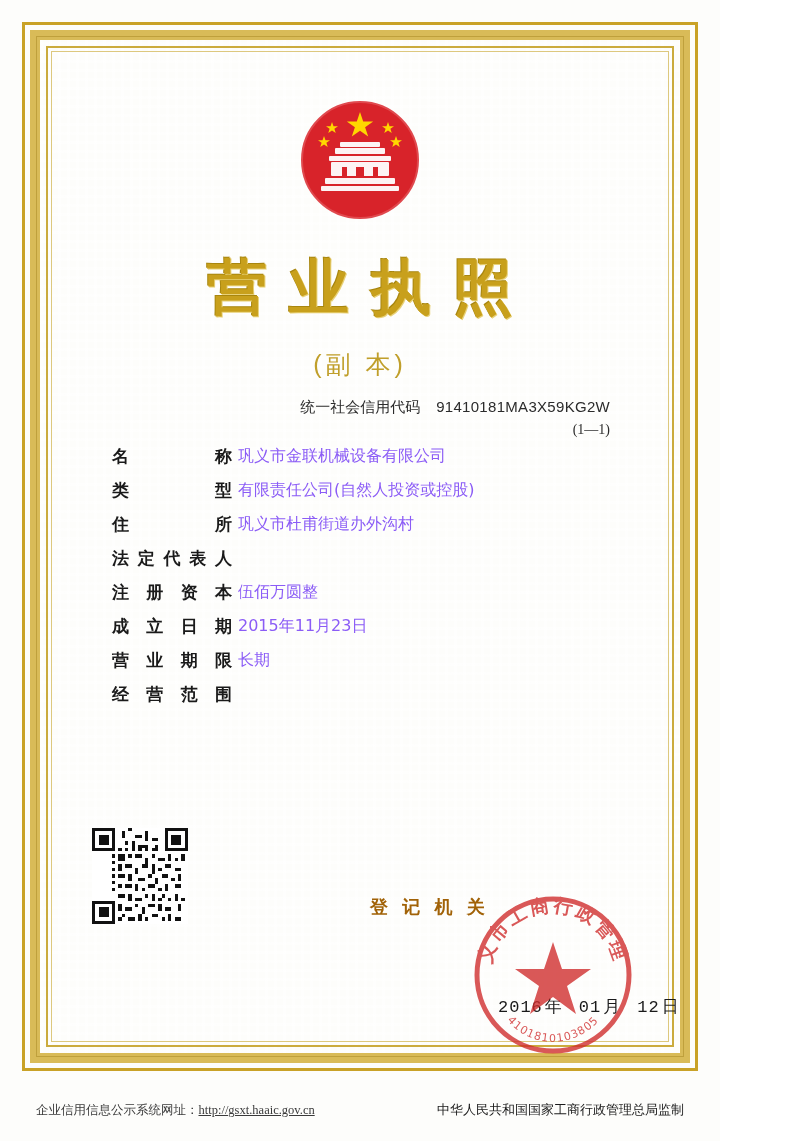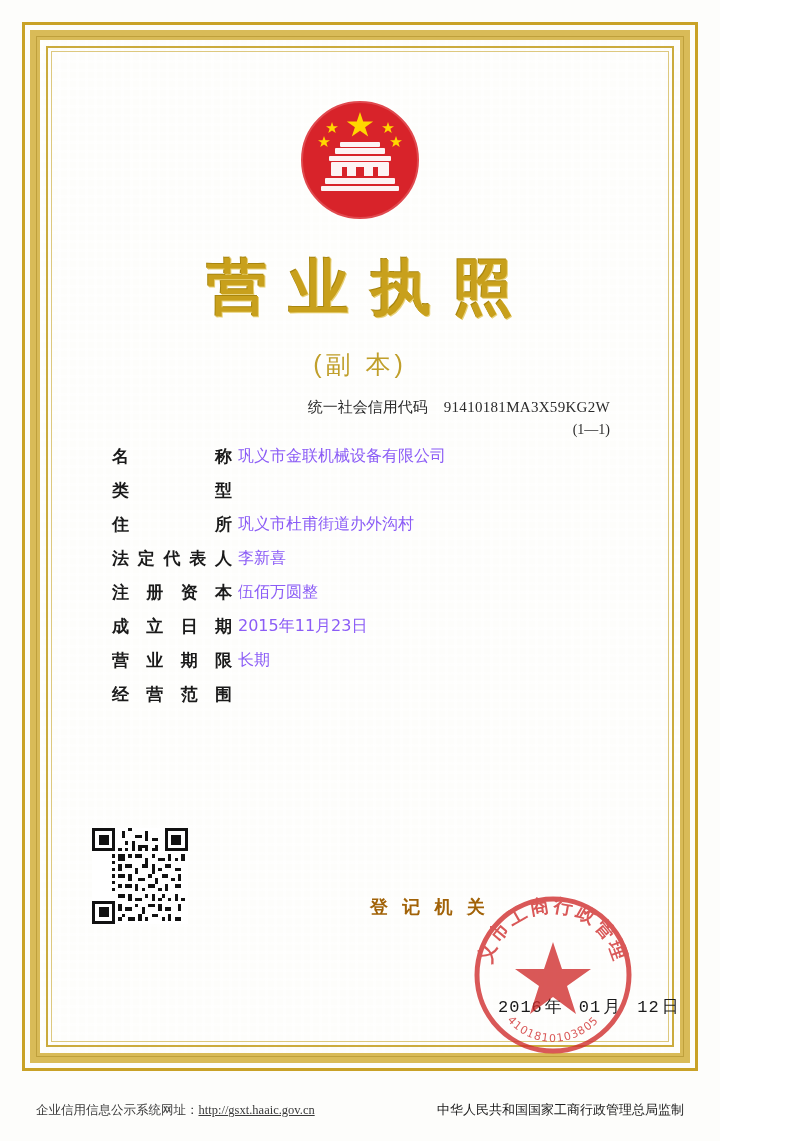--- a/index.html
+++ b/index.html
@@ -110,21 +110,21 @@
   .credit-line {
     position: absolute;
     right: 110px;
     top: 398px;
     font-size: 15px;
     color: #2b2b2b;
     white-space: nowrap;
     font-family: "Liberation Serif", serif;
   }
   .credit-code {
-    font-family: Liberation Serif, serif;
+    font-family: Liberation Sans, sans-serif;
     letter-spacing: 0.3px;
     padding-left: 16px;
   }
   .page-no {
     position: absolute;
     right: 110px;
     top: 422px;
     font-size: 14px;
     color: #2b2b2b;
     font-family: "Liberation Serif", serif;
@@ -292,39 +292,39 @@
         <span>称</span>
       </div>
       <div class="value">巩义市金联机械设备有限公司</div>
     </div>
 
     <div class="row">
       <div class="label">
         <span>类</span>
         <span>型</span>
       </div>
+      <div class="value">有限责任公司(自然人投资或控股)</div>
     </div>
 
     <div class="row">
       <div class="label">
         <span>住</span>
         <span>所</span>
       </div>
       <div class="value">巩义市杜甫街道办外沟村</div>
     </div>
 
     <div class="row">
       <div class="label l2">
         <span>法</span>
         <span>定</span>
         <span>代</span>
         <span>表</span>
         <span>人</span>
       </div>
-      <div class="value">李新喜</div>
     </div>
 
     <div class="row">
       <div class="label">
         <span>注</span>
         <span>册</span>
         <span>资</span>
         <span>本</span>
       </div>
       <div class="value">伍佰万圆整</div>

